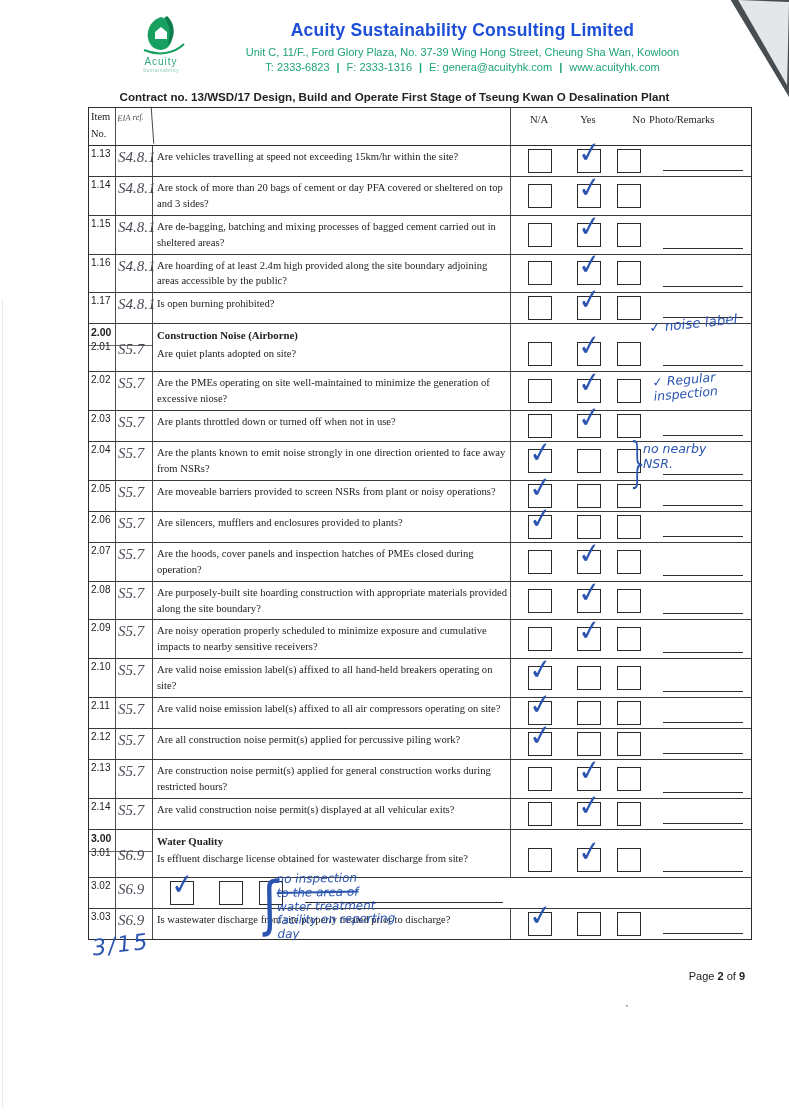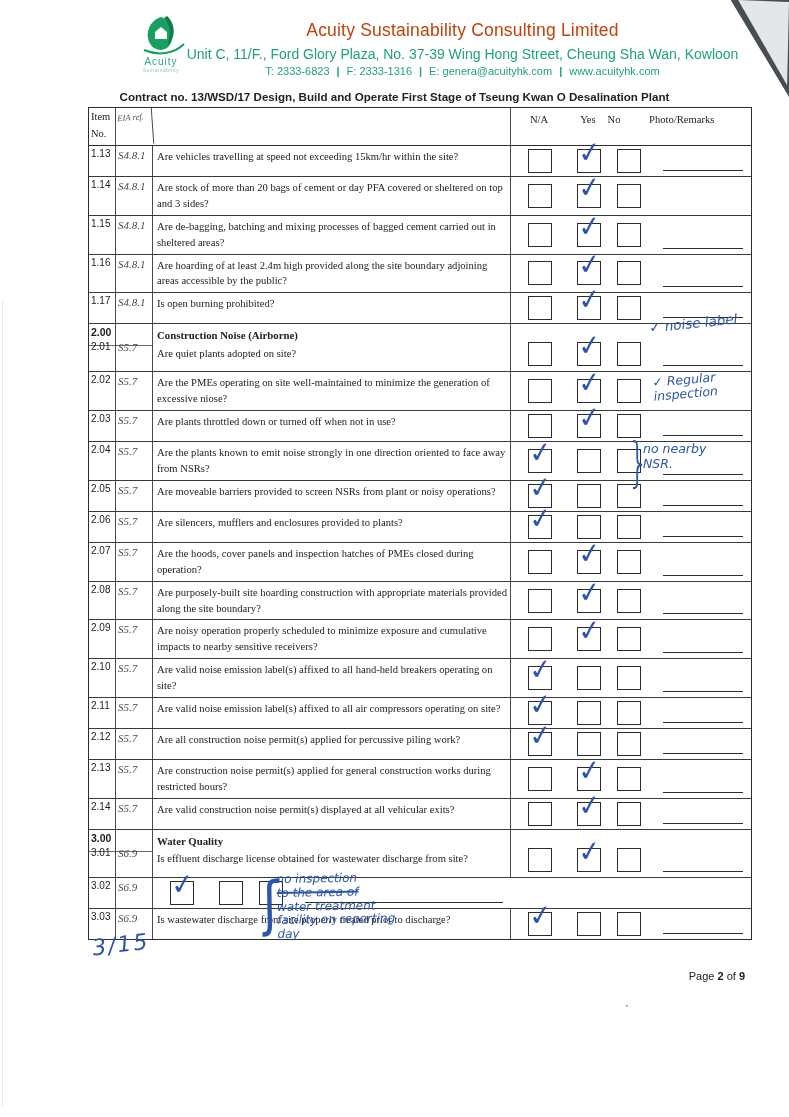--- a/index.html
+++ b/index.html
@@ -14,59 +14,59 @@
   .corner .light{position:absolute;inset:0;background:#e3e7e8;
     clip-path:polygon(18% 0,100% 2%,97% 88%);}
   .edge-line{position:absolute;left:2px;top:300px;bottom:10px;width:1px;background:#e9e9e9;}
 
   
   .logo{position:absolute;left:126px;top:14px;width:70px;text-align:center;}
   .logo svg{display:block;margin:0 auto;}
   .logo .word{font-size:10px;color:#2fa57c;letter-spacing:1px;margin-top:-2px;}
   .logo .tag{font-size:5px;color:#8fcdb4;letter-spacing:.5px;filter:blur(.3px);}
   .head-text{position:absolute;left:185px;top:20px;width:555px;text-align:center;}
-  .co-name{font-size:17.5px;font-weight:normal;color:#c2410c;letter-spacing:.2px;}
-  .co-addr{font-size:14px;color:#1ea377;margin-top:5px;}
+  .co-name{font-size:17.5px;font-weight:bold;color:#1d4ed8;letter-spacing:.2px;}
+  .co-addr{font-size:11px;color:#1ea377;margin-top:5px;}
   .co-contact{font-size:11px;color:#1ea377;margin-top:3px;}
   .co-contact .sep{margin:0 7px;font-weight:bold;color:#1ea377;}
 
   .doc-title{position:absolute;top:90px;left:40px;right:40px;text-align:center;
     font-size:11.6px;font-weight:bold;color:#222;}
 
   
   .tbl{position:absolute;left:88px;top:107px;width:662px;border:1.6px solid #2c2c2c;
     font-family:"Liberation Serif",serif;}
   .trow{display:grid;grid-template-columns:27px 37px 358px 240px;position:relative;
     border-bottom:1.5px solid #3a3a3a;min-height:30px;}
   .trow:last-child{border-bottom:none;}
   .trow.has-section{min-height:47px;}
   .cell{position:relative;}
   .c-item,.c-ref,.c-q{border-right:1px solid #4a4a4a;}
   .c-item{padding:2px 1px 0 2px;font-family:"Liberation Sans",sans-serif;font-size:10px;}
-  .c-ref{padding:3px 1px 0 2px;font-size:11px;color:#4a4a56;font-style:italic;}
+  .c-ref{padding:3px 1px 0 2px;font-size:15px;color:#4a4a56;font-style:italic;}
   .c-q{padding:3px 0 3px 4px;font-size:10.6px;line-height:1.5;color:#222;}
   .sec-item{font-weight:bold;font-size:10.5px;margin-bottom:3px;}
   .sec-title{font-weight:bold;font-size:10.8px;margin-bottom:2px;}
   .sec-underline{position:absolute;left:0;top:21px;width:64px;border-bottom:1px solid #6a6a6a;}
   .c-ans{position:relative;}
   .cbox{position:absolute;width:22px;height:22px;border:1.7px solid #2b2b2b;
     top:50%;margin-top:-12px;background:transparent;}
   .has-section .cbox{top:auto;bottom:5px;margin-top:0;}
   .cbox-0{left:17px;} .cbox-1{left:66px;} .cbox-2{left:106px;}
   .check{position:absolute;left:0px;top:-11px;font-size:28px;line-height:1;font-weight:bold;
     color:#2b55b0;transform:rotate(-8deg);font-family:"DejaVu Sans",sans-serif;}
   .remark-line{position:absolute;left:152px;right:8px;bottom:5px;border-bottom:1.6px solid #2e2e2e;}
 
   
   .thead{min-height:36px;border-bottom:1.5px solid #2c2c2c;}
   .thead .c-item{font-family:"Liberation Serif",serif;font-size:10.5px;padding-top:3px;}
   .thead .c-item div{margin-bottom:6px;}
   .thead .c-ref{font-size:8.5px;transform:rotate(-4deg);padding-top:4px;}
   .alabel{position:absolute;top:6px;width:40px;text-align:center;font-size:10.6px;color:#222;}
-  .al-na{left:8px;} .al-yes{left:57px;} .al-no{left:83px;text-align:center;}
+  .al-na{left:8px;} .al-yes{left:57px;} .al-no{left:108px;text-align:center;}
   .al-rem{left:138px;width:100px;text-align:left;}
 
   
   .hand{font-family:"DejaVu Sans",sans-serif;font-style:italic;color:#2b55b0;}
   .remark{position:absolute;z-index:6;white-space:nowrap;font-size:12.5px;line-height:1.15;}
   .remark .brace{position:absolute;font-weight:300;font-style:normal;}
   .remark .struck{text-decoration:line-through;text-decoration-thickness:1.5px;}
   .rm-2-01{left:138px;top:-8px;transform:rotate(-6deg);font-size:13.5px;}
   .rm-2-02{left:142px;top:1px;transform:rotate(-5deg);}
   .rm-2-04{left:128px;top:0px;}

